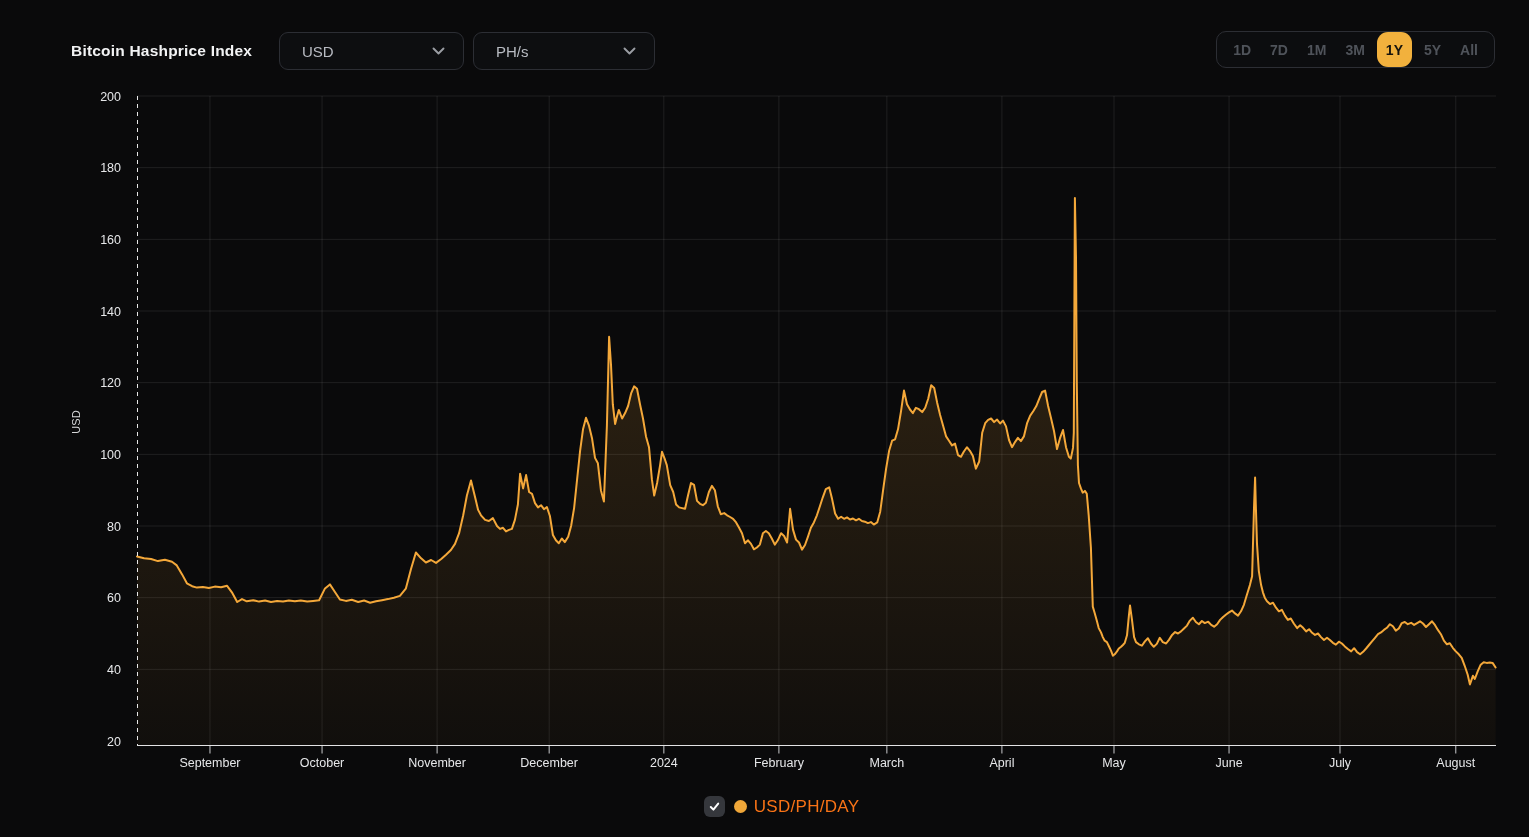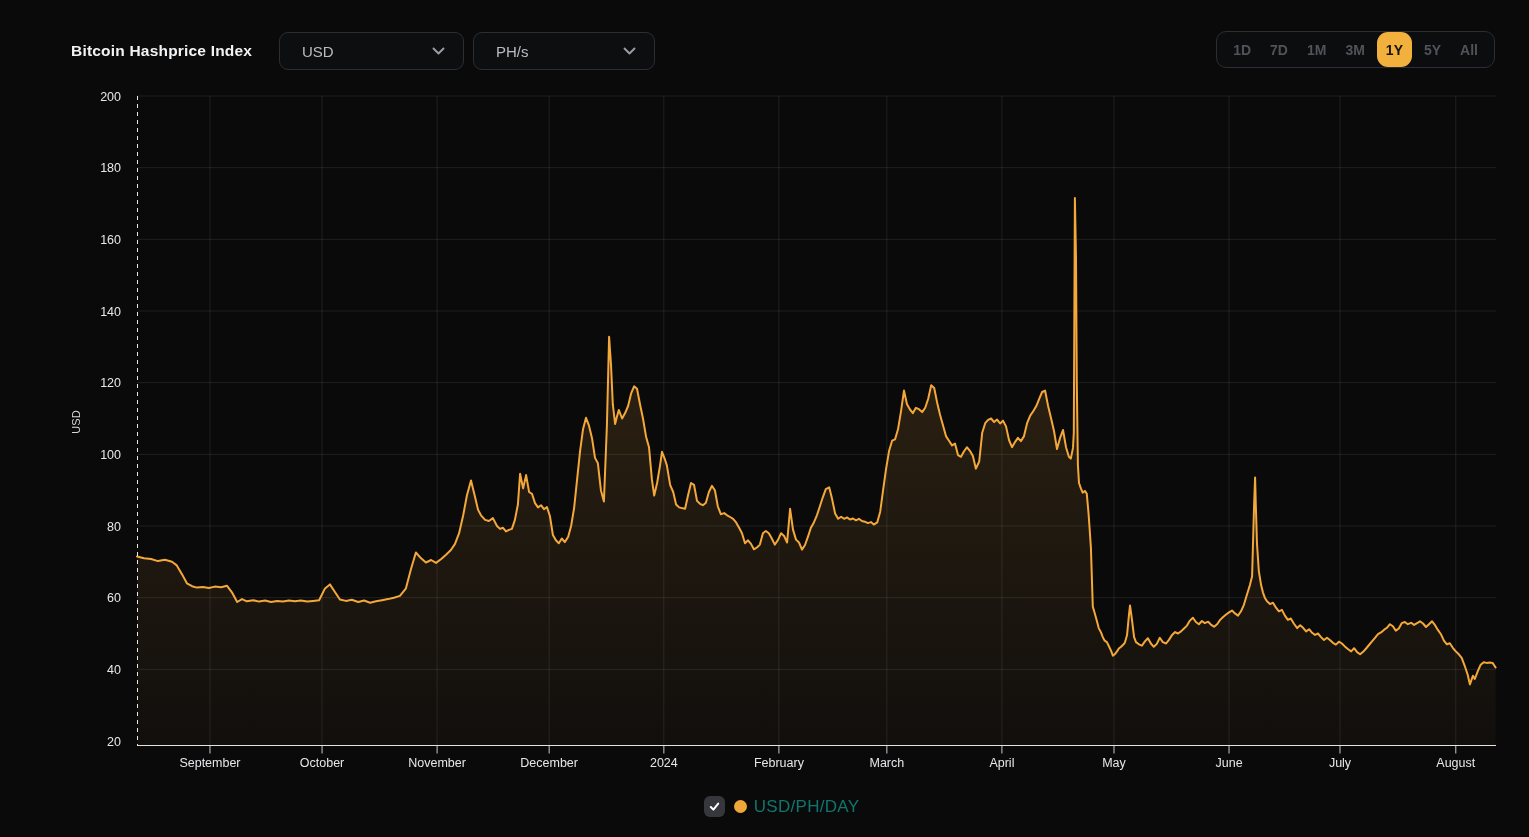--- a/index.html
+++ b/index.html
@@ -28,21 +28,21 @@
                font-size:14px; font-weight:700; color:#4f535a; padding:4px 7px; cursor:pointer; }
   .range-btn.active { background:#f2b13d; color:#17140d; border-radius:11px; padding:4px 9px; }
 
   #chart-svg { position:absolute; left:0; top:0; }
 
   .legend { position:absolute; left:0; right:0; top:796px; display:flex; align-items:center;
             justify-content:center; }
   .legend-checkbox { width:21px; height:21px; background:#35373c; border-radius:6px;
                      display:flex; align-items:center; justify-content:center; cursor:pointer; }
   .legend-dot { width:13px; height:13px; border-radius:50%; margin-left:9px; }
-  .legend-label { color:#0f766e; font-size:17px; font-weight:400; margin-left:7px; letter-spacing:.3px; }
+  .legend-label { color:#f97316; font-size:17px; font-weight:400; margin-left:7px; letter-spacing:.3px; }
 </style>
 </head>
 <body>
 
 <div id="app">
 
   <div class="page-title">Bitcoin Hashprice Index</div>
 
   <div class="dropdown dd-currency">
     <span class="dd-value">USD</span>

